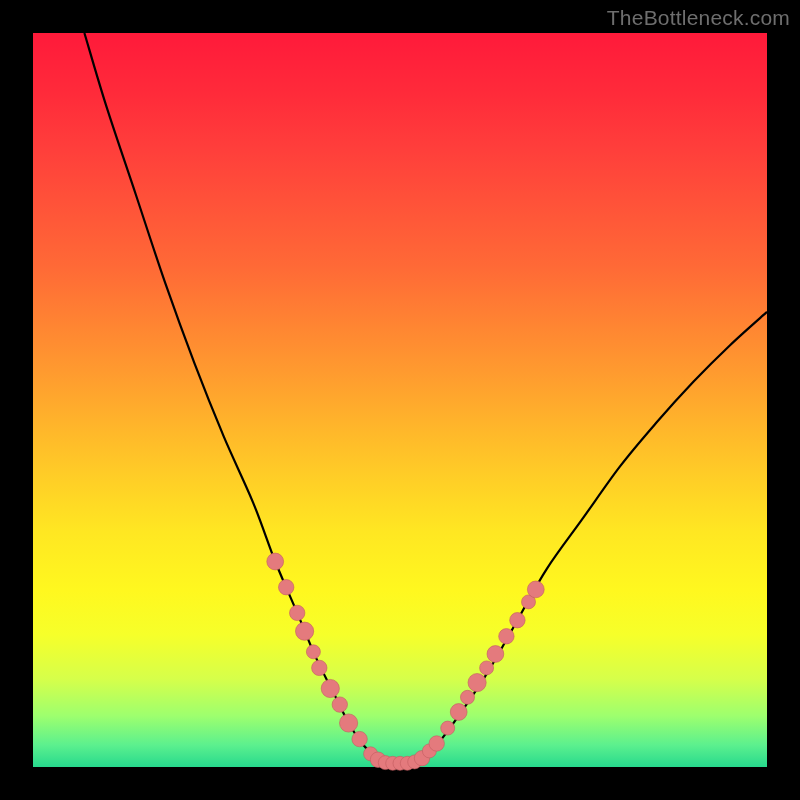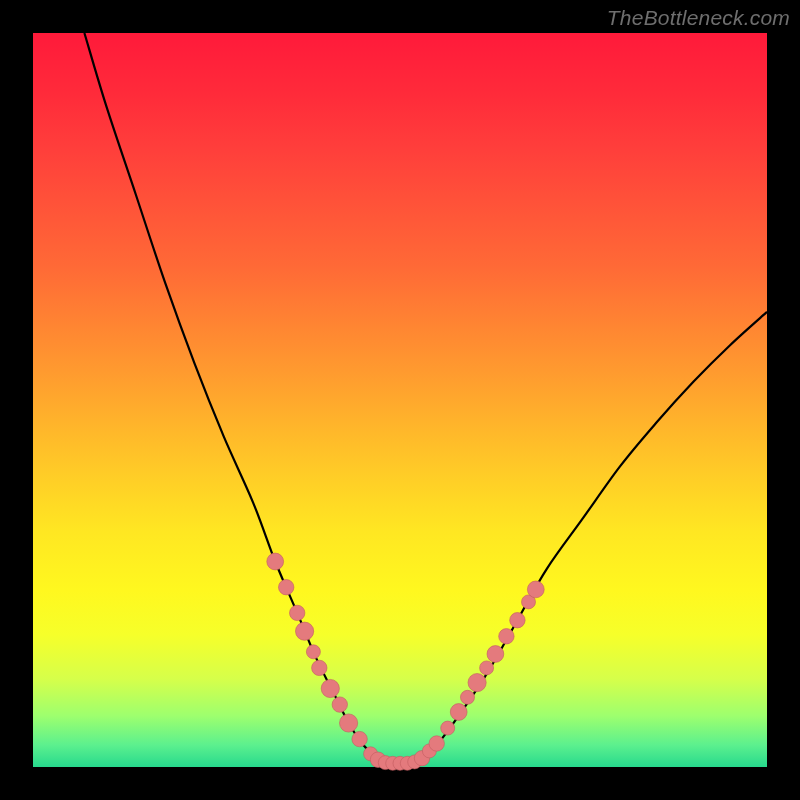--- a/index.html
+++ b/index.html
@@ -11,21 +11,20 @@
     background: #000;
     font-family: Arial, Helvetica, sans-serif;
   }
   .frame {
     position: absolute;
     left: 0;
     top: 0;
     width: 800px;
     height: 800px;
     background: #000;
-    font-style: italic;
   }
   .plot {
     position: absolute;
     left: 33px;
     top: 33px;
     width: 734px;
     height: 734px;
     
     background: linear-gradient(to bottom,
       #ff1a3a 0%,

